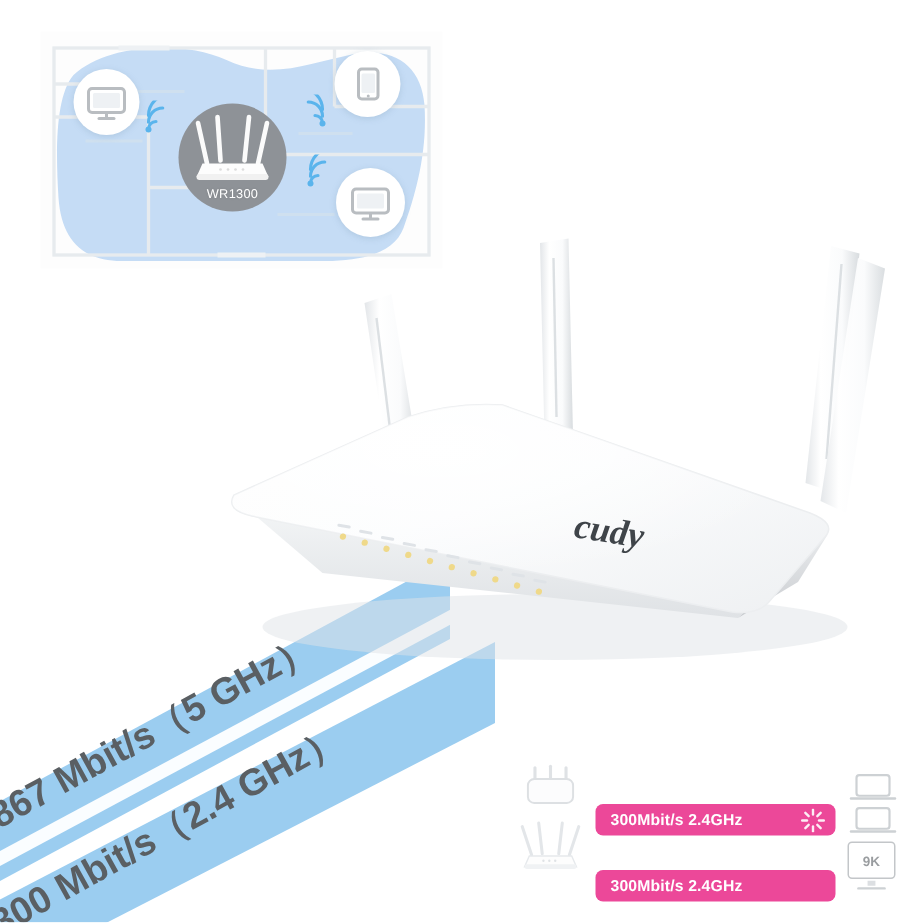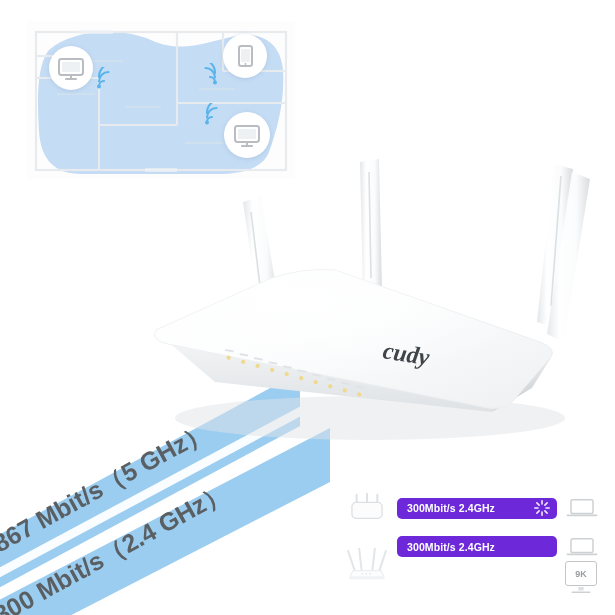--- a/index.html
+++ b/index.html
@@ -21,21 +21,21 @@
   .hub-label{color:#fff;font-size:8.5px;letter-spacing:.2px;
              position:absolute;bottom:7px;left:0;right:0;text-align:center;
              text-shadow:0 0 2px rgba(0,0,0,.12);}
   .wifi-arc{position:absolute;}
 
   
   .compare{position:absolute;left:345px;top:492px;width:268px;height:115px;}
   .cmp-row{position:absolute;display:flex;align-items:center;}
   .bar{border-radius:5px;display:flex;align-items:center;
        padding:0 10px;box-sizing:border-box;height:21px;}
-  .bar.gray{background:#6d28d9;}
+  .bar.gray{background:#ec4899;margin-top:44px;}
   .bar.blue{background:#0b8cf5;}
   .bar-txt{color:#ffffff;font-size:10.5px;font-weight:bold;letter-spacing:.1px;
            white-space:nowrap;}
   .badge4k{width:30px;height:23px;border:1.6px solid #c3c6c9;border-radius:3px;
            display:flex;align-items:center;justify-content:center;
            color:#9a9da0;font-size:9px;font-weight:bold;background:#fff;}
   .dev-icon{display:flex;align-items:center;justify-content:center;}
 </style>
 </head>
 <body>
@@ -71,20 +71,39 @@
         <path d="M98 86 H 134"></path>
         <path d="M172 68 H 208"></path>
         <path d="M158 122 H 196"></path>
       </g>
       <g fill="none" stroke="#eef1f4" stroke-width="3.4">
         <path d="M52 11 H 86"></path>
         <path d="M118 149 H 150"></path>
       </g>
     </svg>
 
+    <div class="hub" style="left:92px;top:48px;width:72px;height:72px;">
+      <svg viewBox="0 0 72 72" style="position:absolute;inset:0;width:72px;height:72px;">
+        <g stroke="#fbfbfb" stroke-width="3.1" stroke-linecap="round" fill="none">
+          <path d="M19 40 L 13 13"></path>
+          <path d="M28 38 L 26 9"></path>
+          <path d="M44 38 L 47 9"></path>
+          <path d="M53 40 L 59 13"></path>
+        </g>
+        <path d="M16 40 H 56 L 60 49 H 12 Z" fill="#fdfdfd"></path>
+        <rect x="12" y="47" width="48" height="4" rx="2" fill="#f1f1f1"></rect>
+        <g fill="#dcdcdc">
+          <circle cx="28" cy="44" r=".9"></circle>
+            <circle cx="33" cy="44" r=".9"></circle>
+          <circle cx="38" cy="44" r=".9"></circle>
+            <circle cx="43" cy="44" r=".9"></circle>
+        </g>
+      </svg>
+      <div class="hub-label">WR1300</div>
+    </div>
 
     <div class="node" style="left:22px;top:25px;width:44px;height:44px;">
       <svg viewBox="0 0 44 44" width="44" height="44">
         <rect x="10" y="13" width="24" height="16" rx="2.4" fill="none" stroke="#b9bdc1" stroke-width="2"></rect>
         <rect x="13" y="16" width="18" height="10" rx="1" fill="#eef1f4"></rect>
         <path d="M22 29 V 33" stroke="#b9bdc1" stroke-width="2"></path>
         <path d="M17 33 H 27" stroke="#b9bdc1" stroke-width="2" stroke-linecap="round"></path>
       </svg>
     </div>
     <svg class="wifi-arc" style="left:66px;top:46px;width:26px;height:24px;" viewBox="0 0 26 24">

